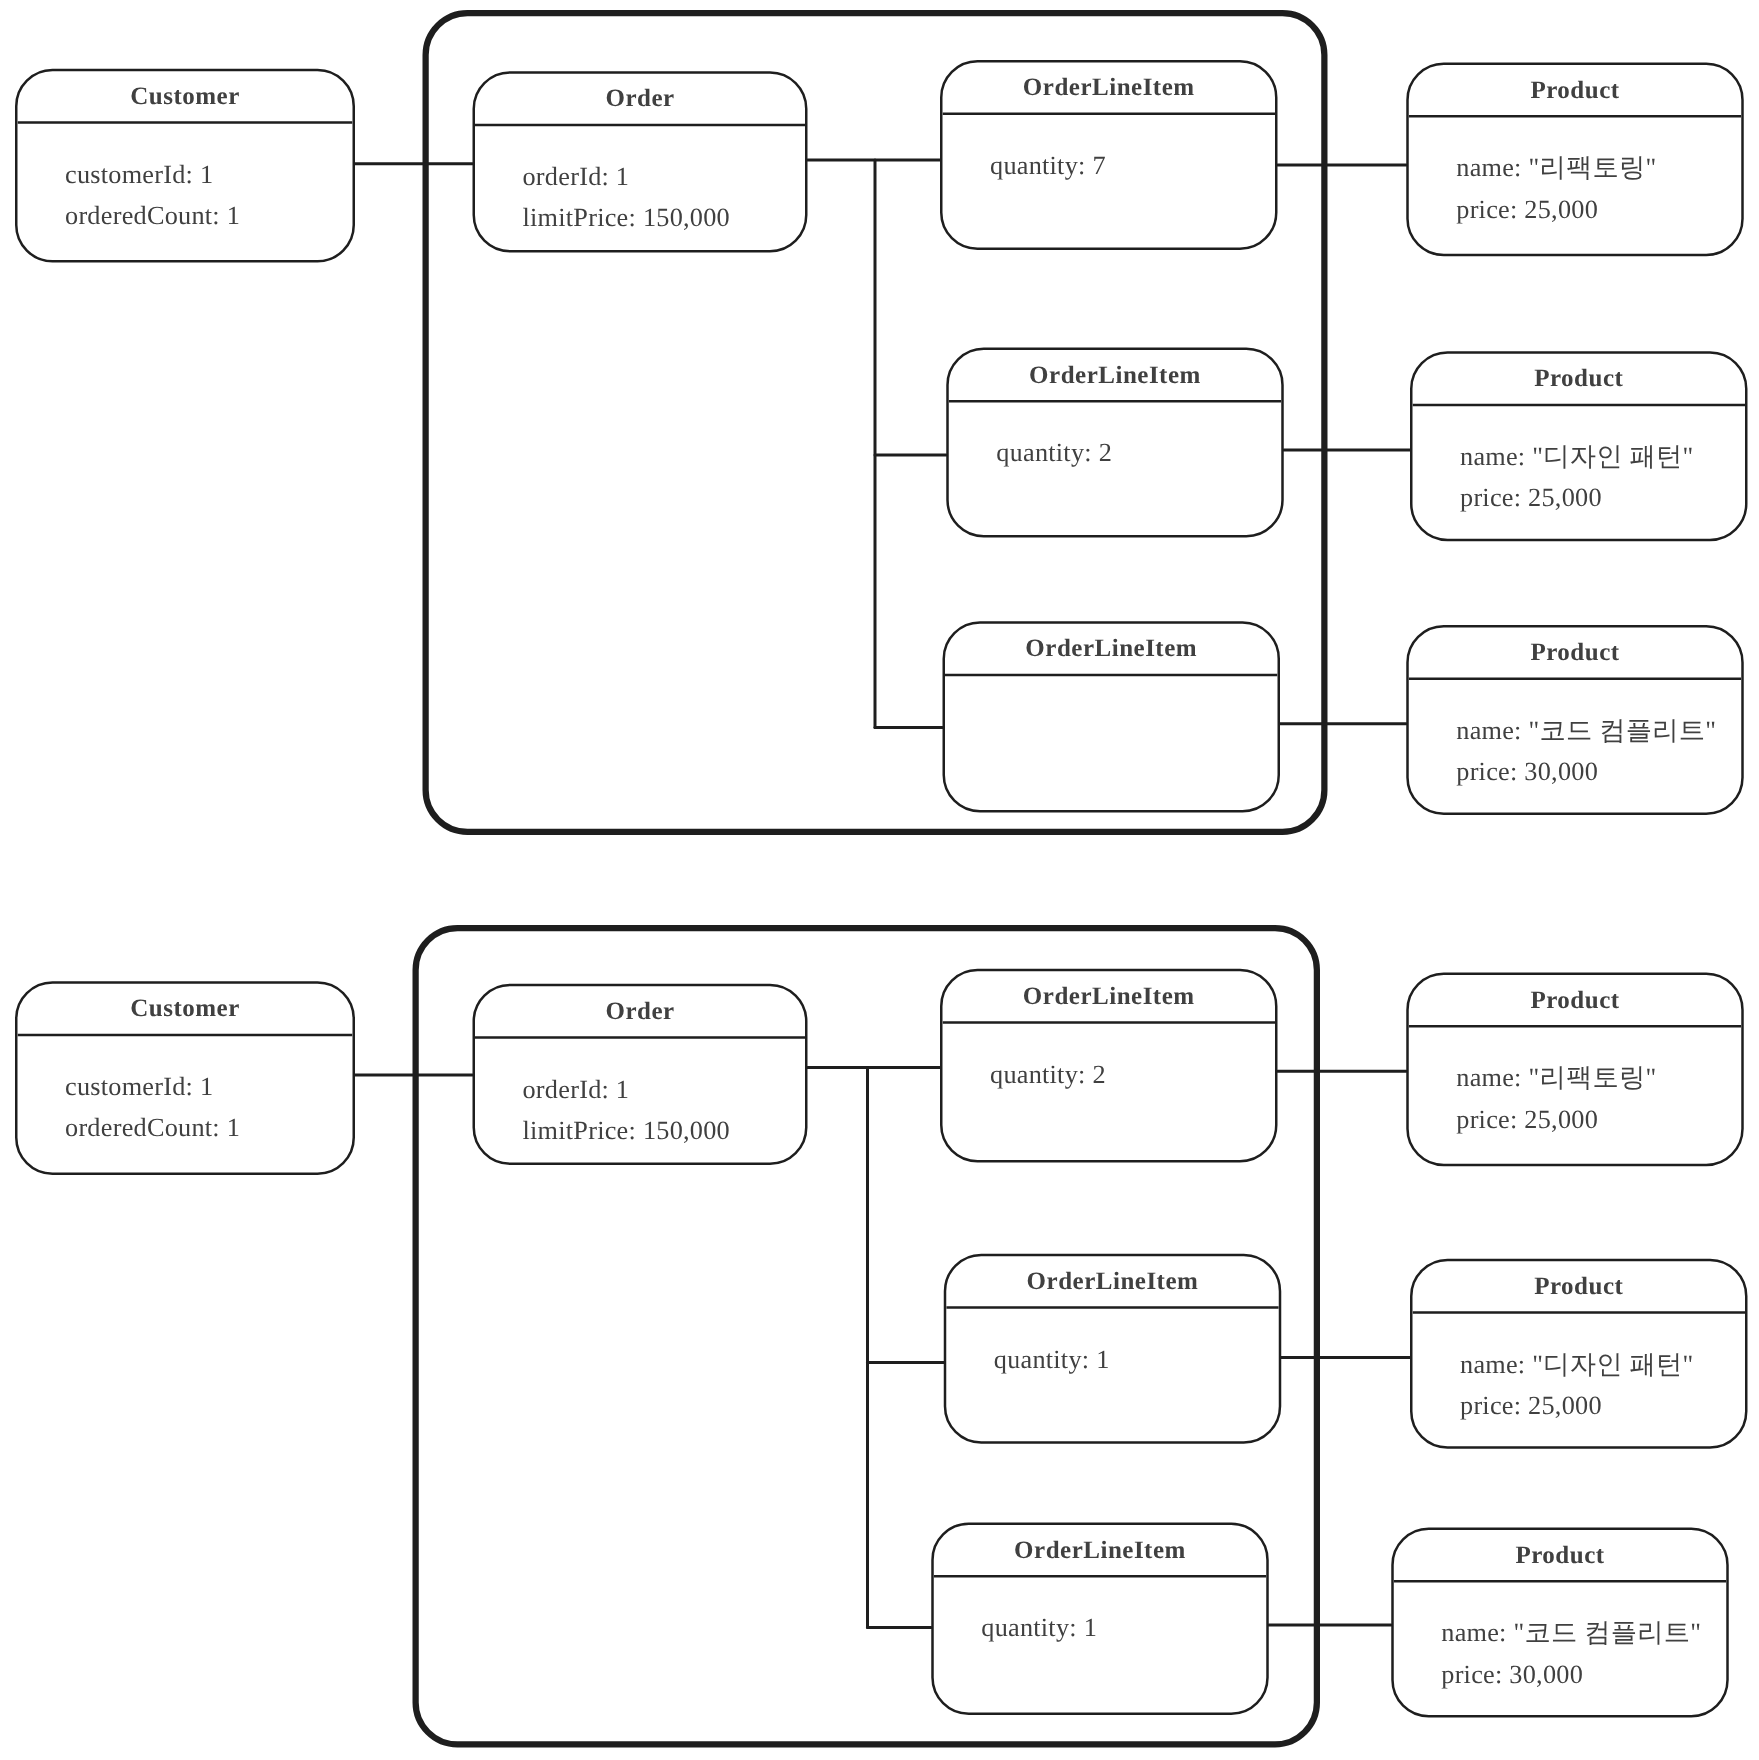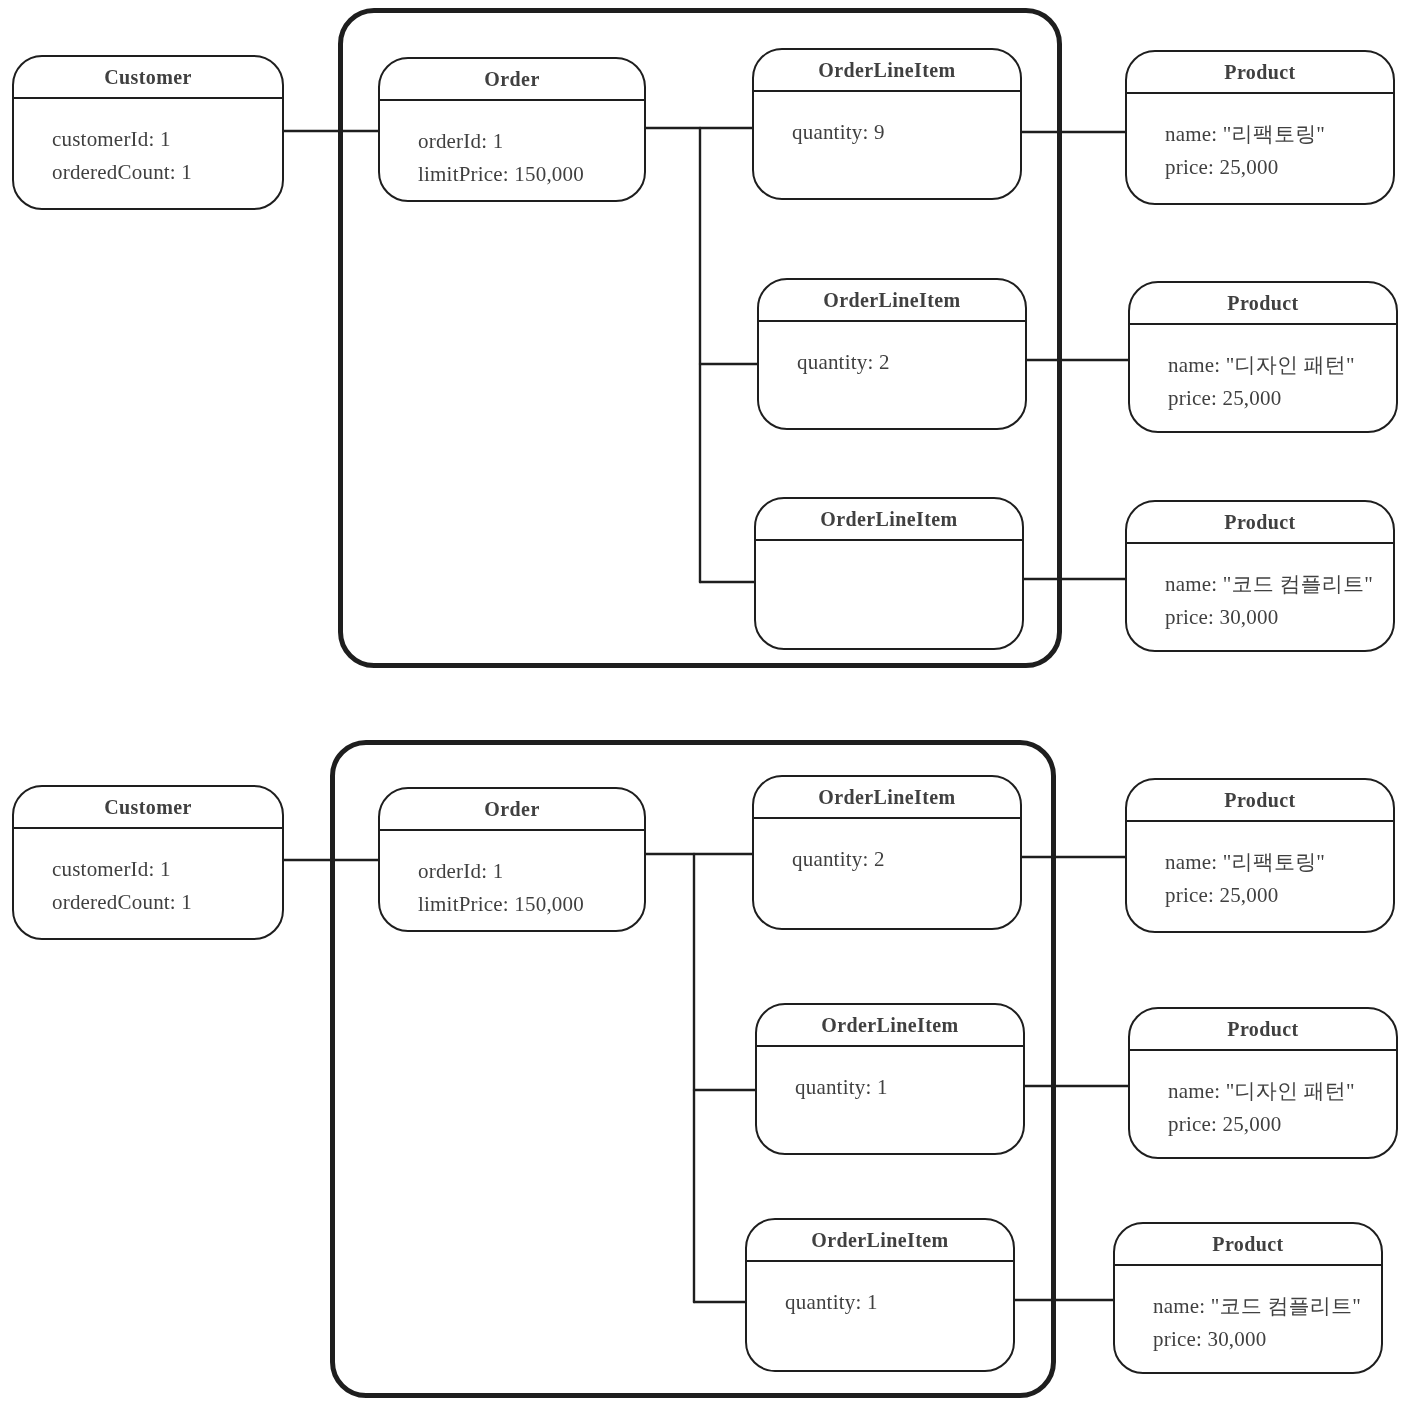--- a/index.html
+++ b/index.html
@@ -66,21 +66,21 @@
     <div class="title">Order</div>
     <div class="body">
       <div>orderId: 1</div>
       <div>limitPrice: 150,000</div>
     </div>
   </div>
 
   <div class="box" style="left:752px;top:48px;width:270px;height:152px">
     <div class="title">OrderLineItem</div>
     <div class="body">
-      <div>quantity: 9</div>
+      <div>quantity: 7</div>
     </div>
   </div>
 
   <div class="box" style="left:1125px;top:50px;width:270px;height:155px">
     <div class="title">Product</div>
     <div class="body">
       <div>name: "리팩토링"</div>
       <div>price: 25,000</div>
     </div>
   </div>

